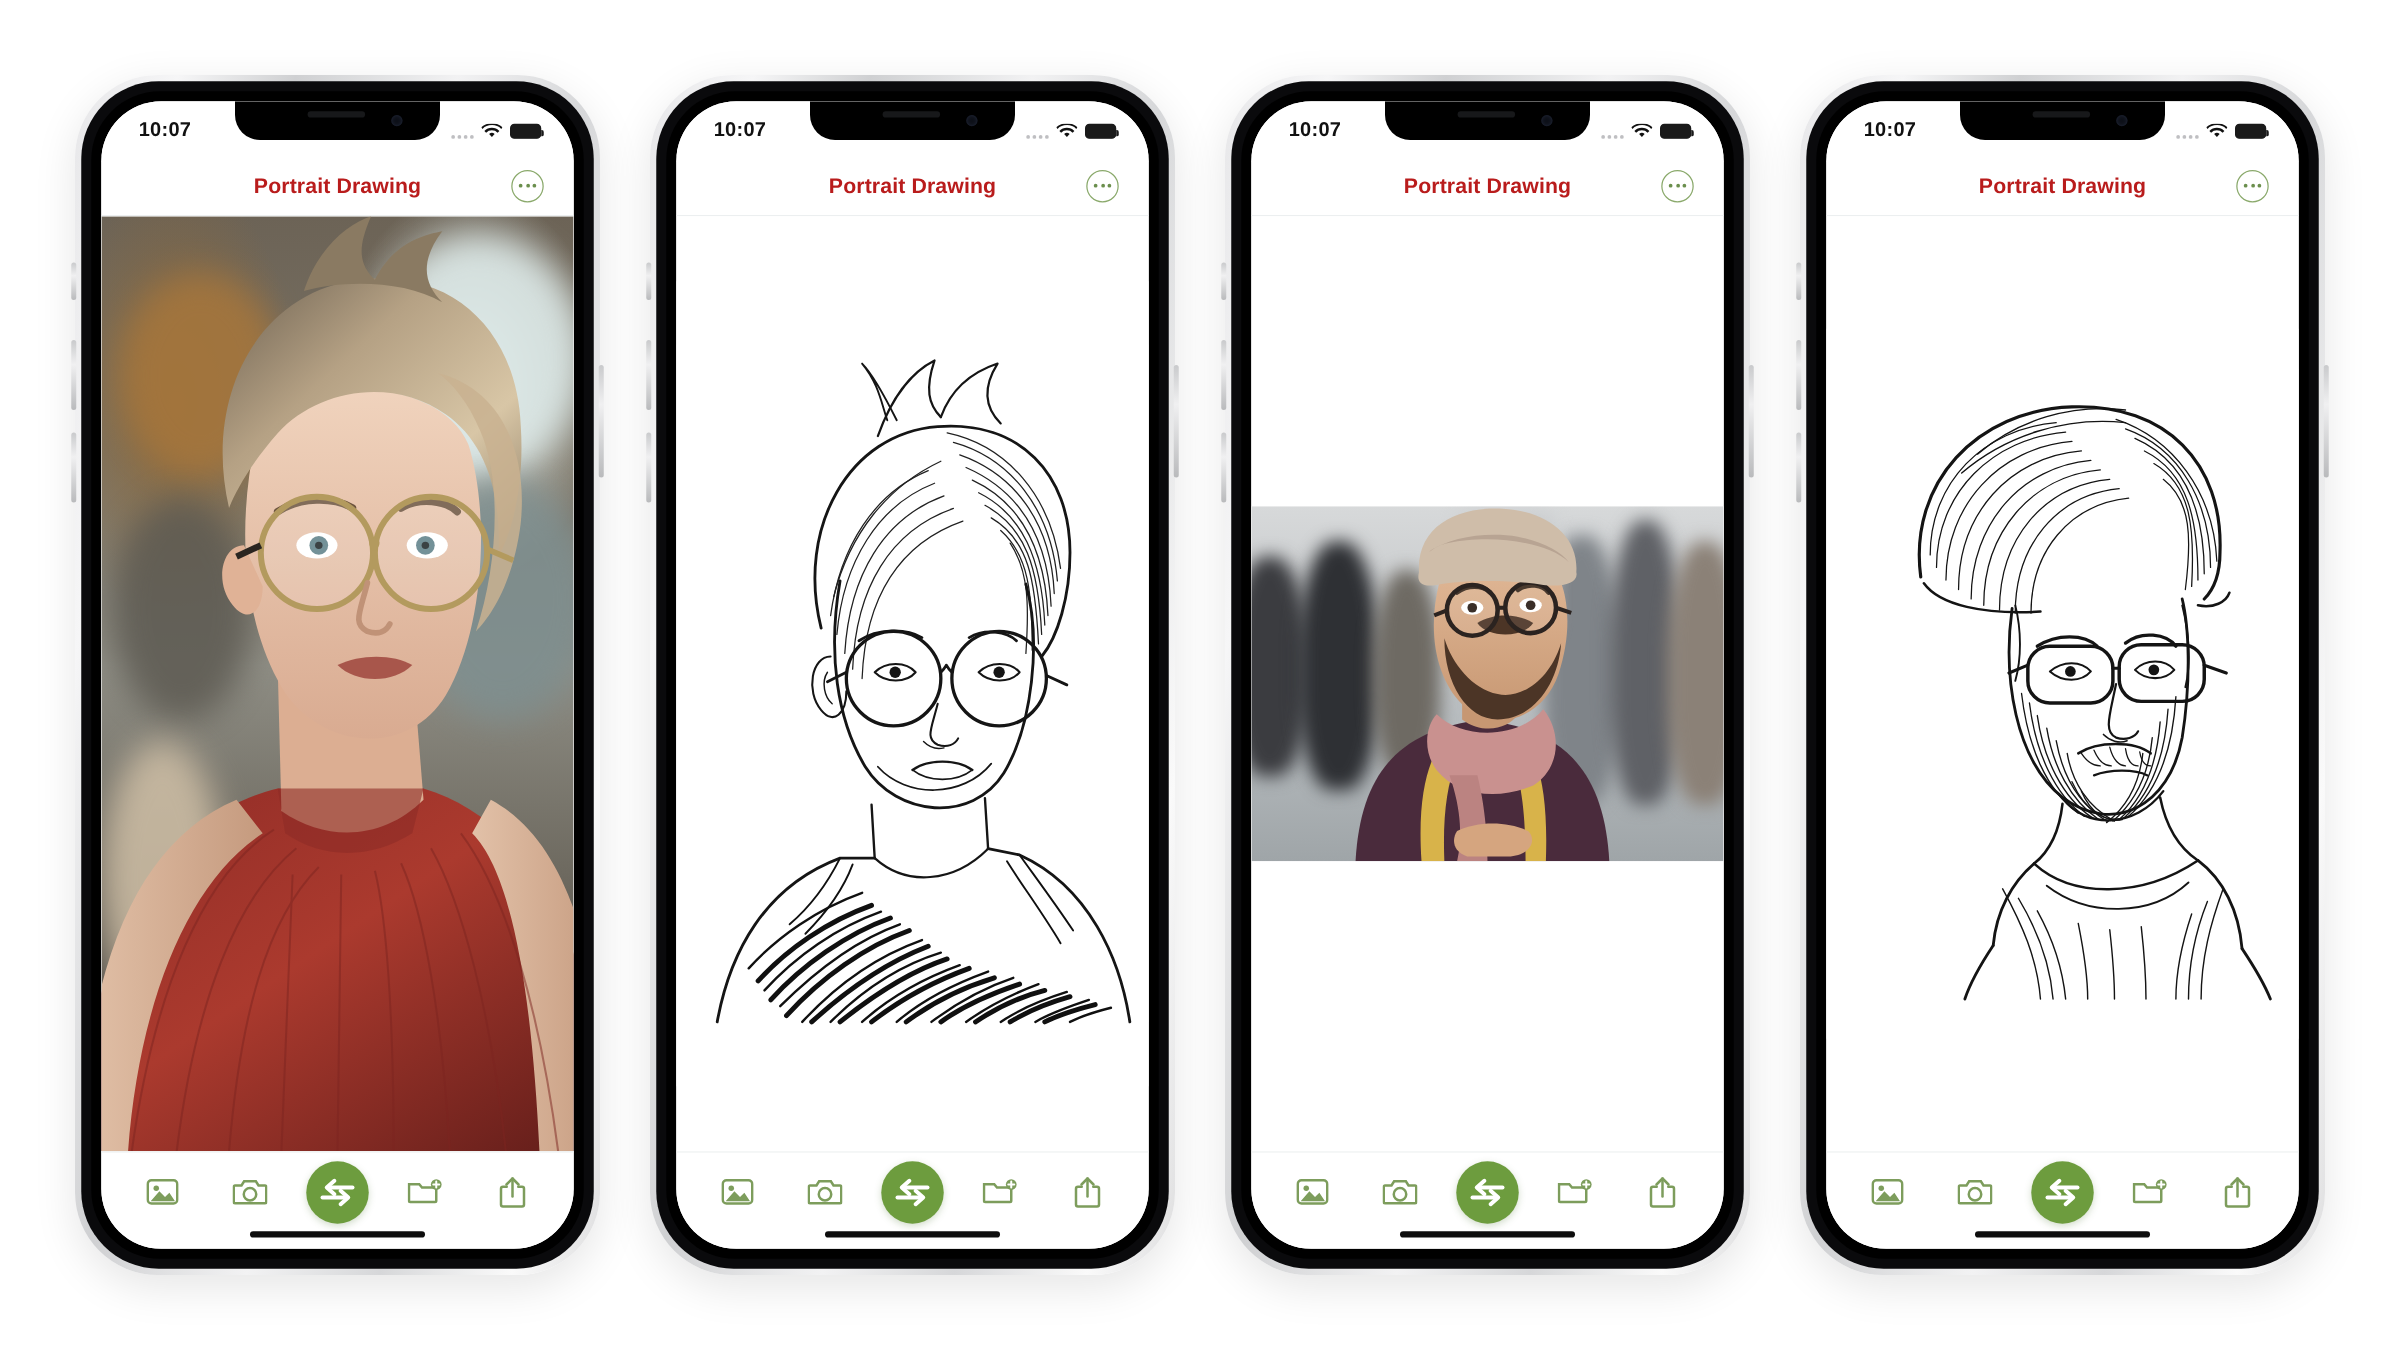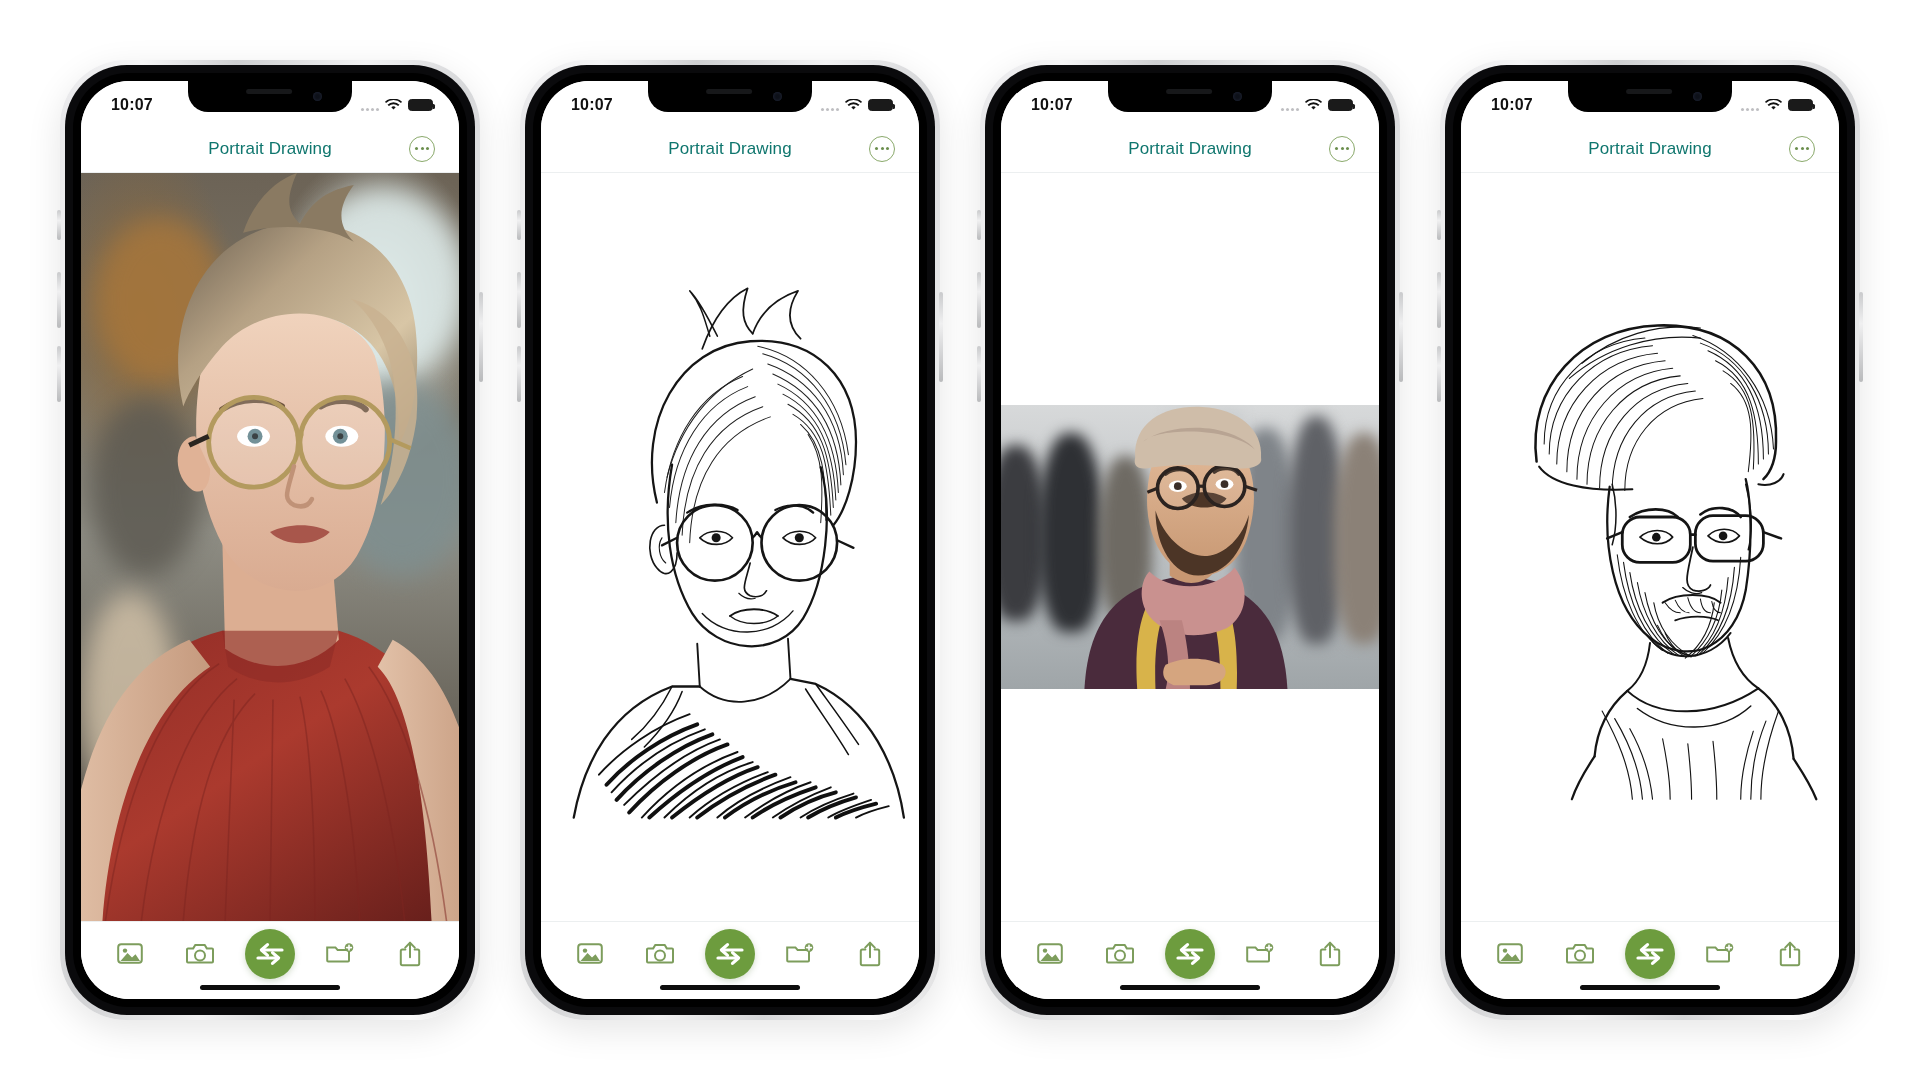--- a/index.html
+++ b/index.html
@@ -134,22 +134,22 @@
     flex: 0 0 auto;
     height: 48px;
     display: flex;
     align-items: center;
     justify-content: center;
     background: #fff;
     border-bottom: 1px solid #eceff0;
   }
   .nav-title {
     font-size: 17px;
-    font-weight: normal;
-    color: #0f766e;
+    font-weight: bold;
+    color: #b91c1c;
     letter-spacing: 0.1px;
   }
   .nav-more {
     position: absolute;
     right: 24px;
     width: 26px; height: 26px;
     border: 1.4px solid #8aa96b;
     border-radius: 50%;
     display: flex; align-items: center; justify-content: center;
     gap: 2.6px;

